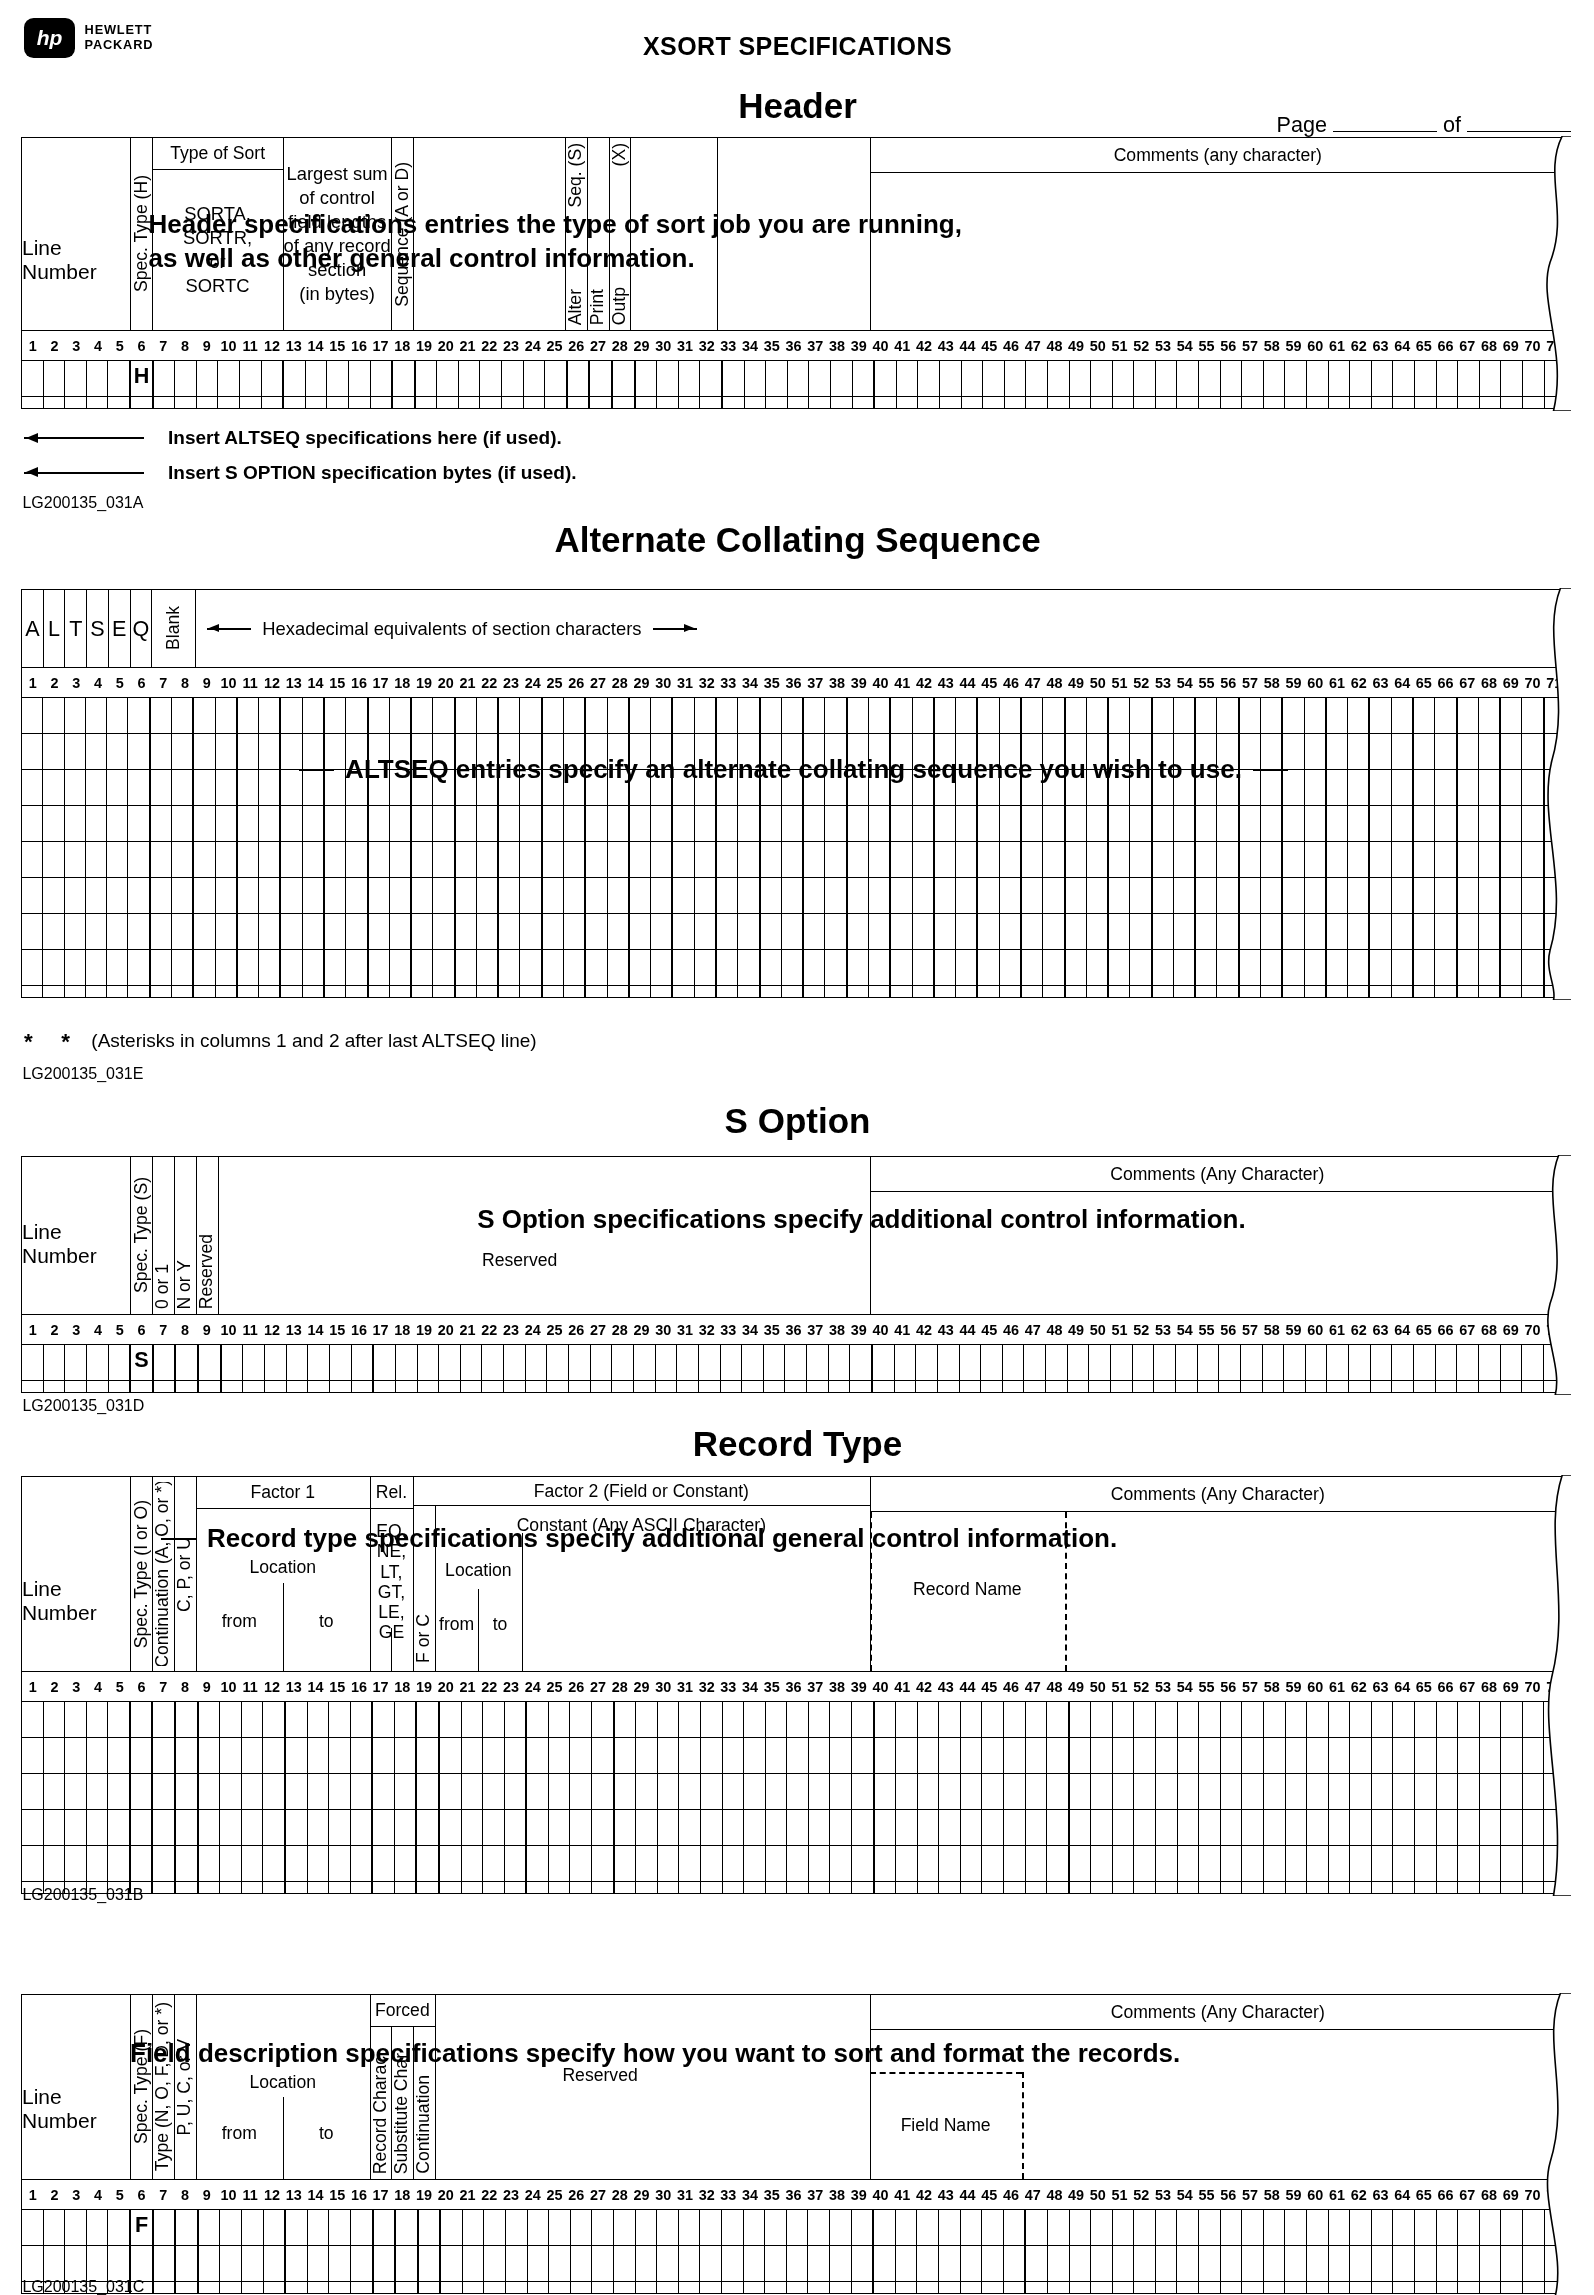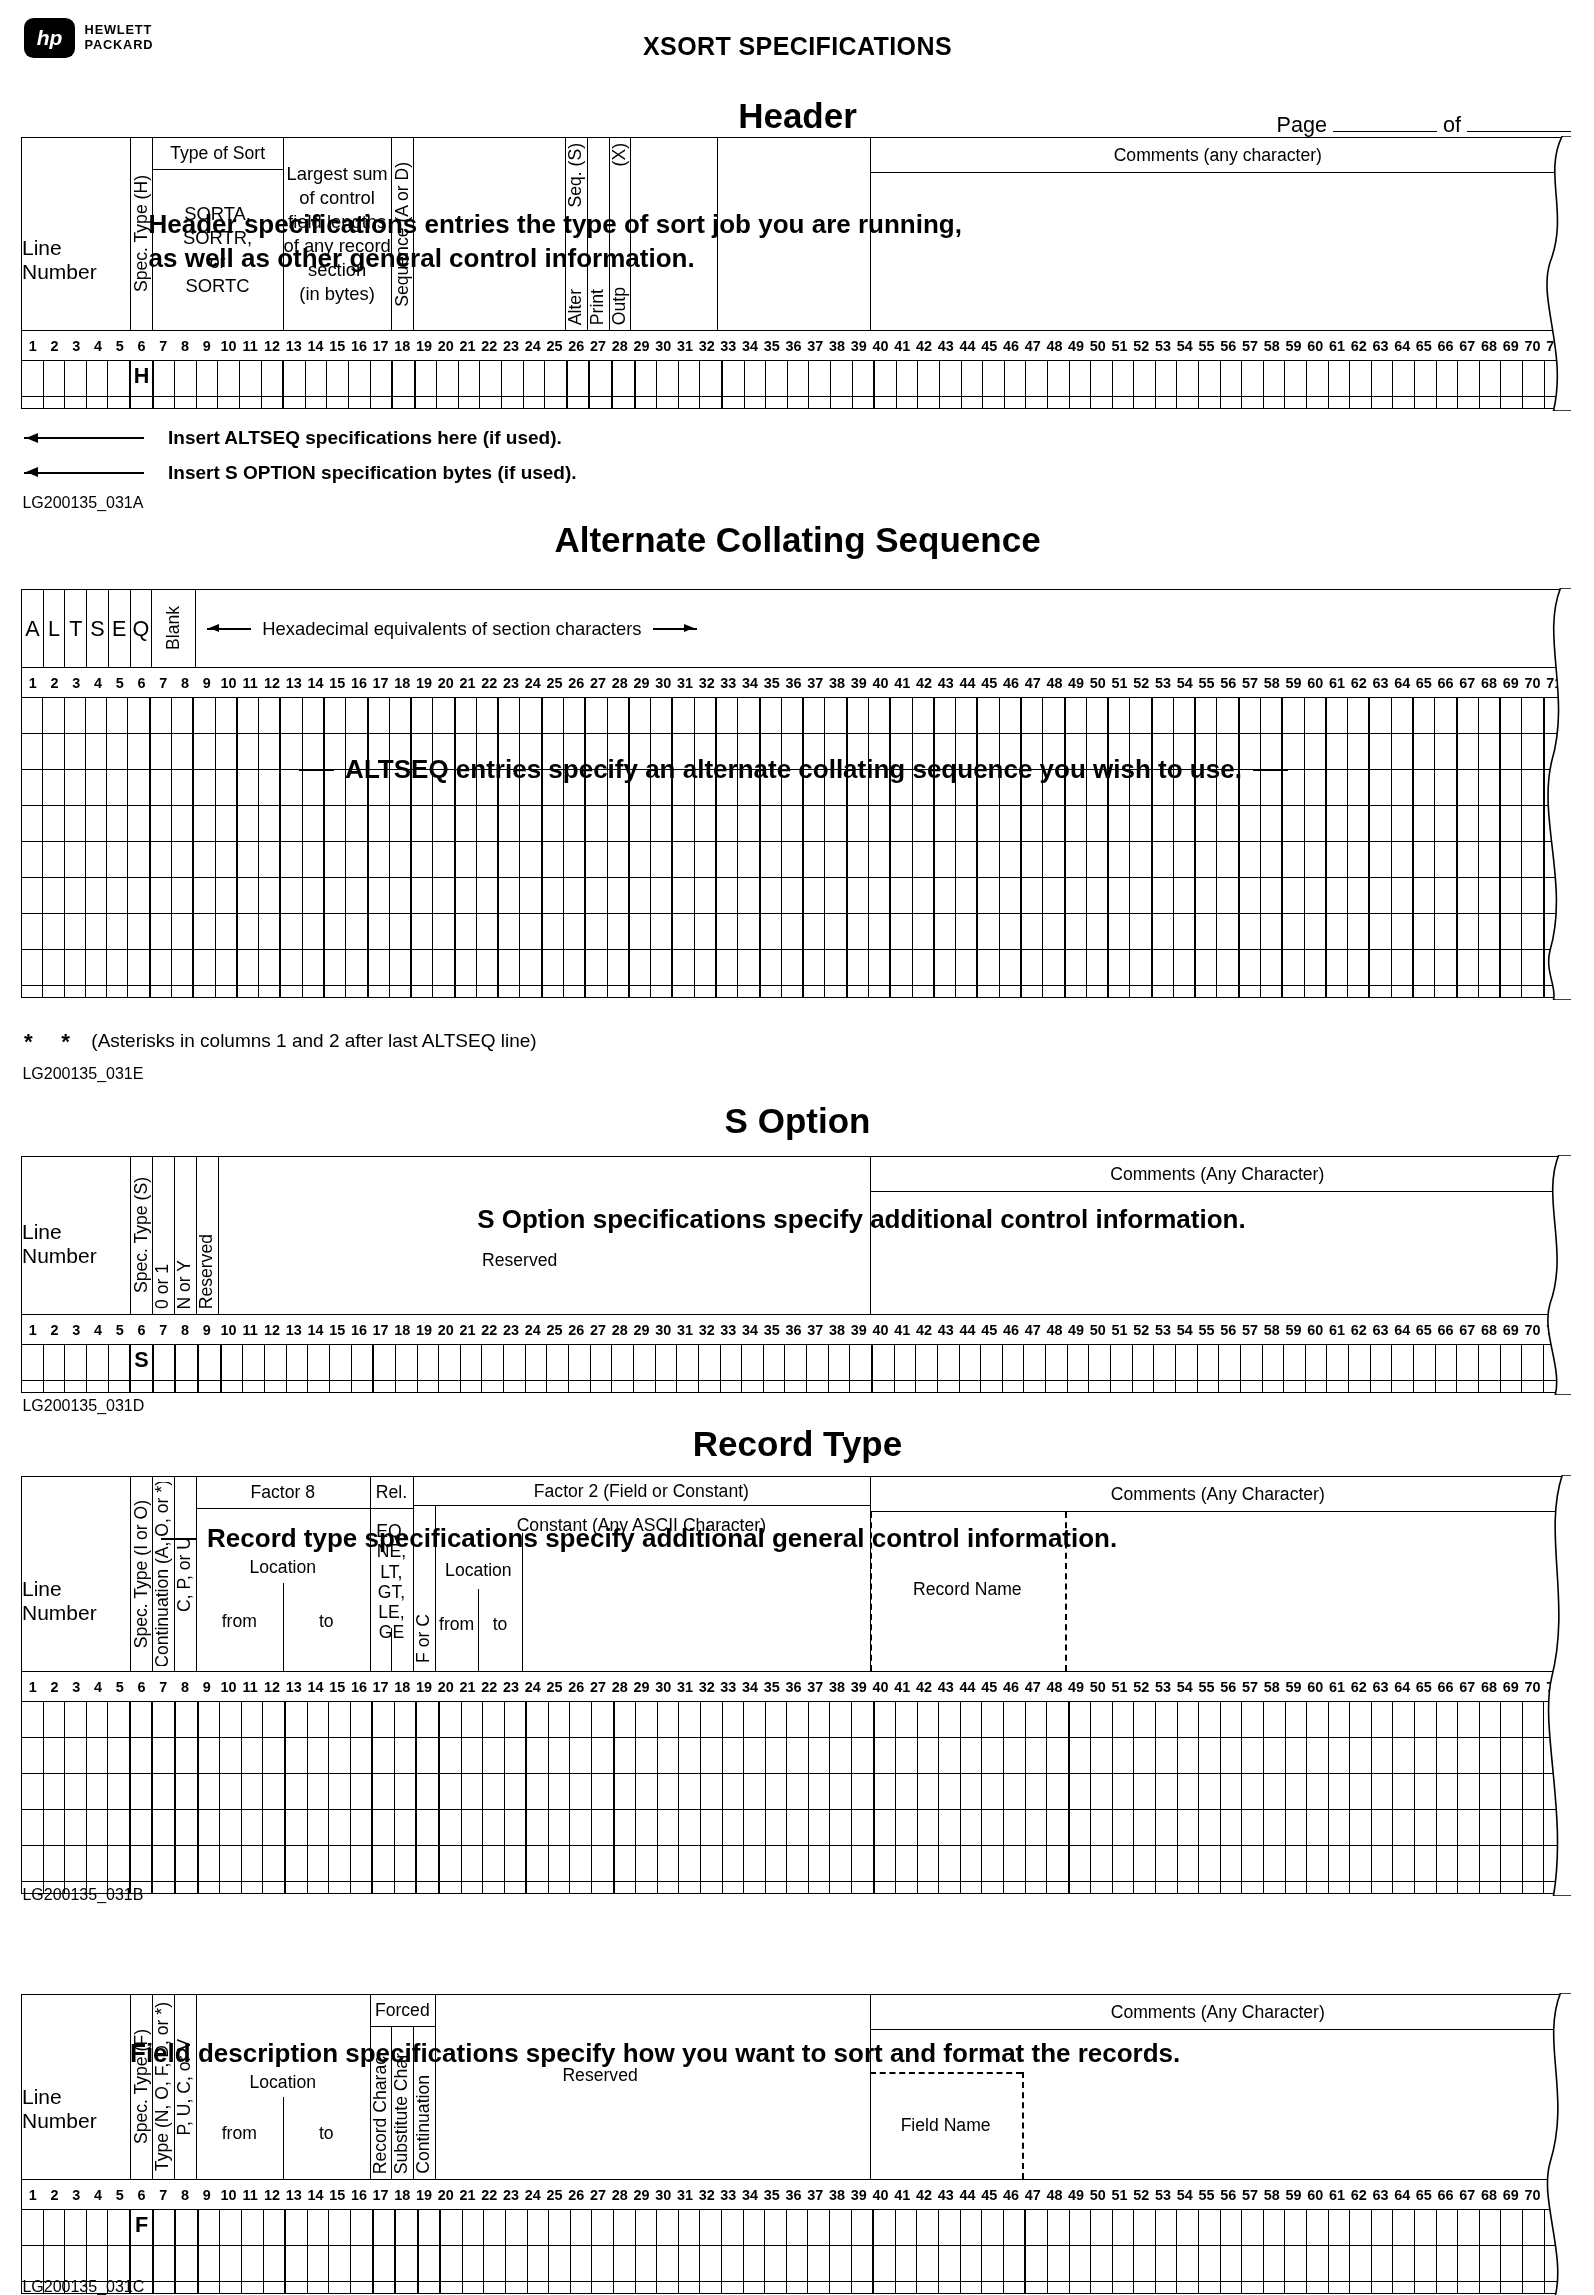--- a/index.html
+++ b/index.html
@@ -88,21 +88,21 @@
     <div class="hplogo">
         <span>hp</span>
       </div>
     <div class="brandtxt">
       <div>HEWLETT</div>
       <div>PACKARD</div>
     </div>
   </div>
   <div class="maintitle">XSORT SPECIFICATIONS</div>
 
-  <div class="sectitle" style="top:96px;">Header</div>
+  <div class="sectitle" style="top:86px;">Header</div>
   <div class="pageof" style="top:112px;">
     <span>Page</span>
     <span class="blankline"></span>
     <span>of</span>
     <span class="blankline"></span>
   </div>
 
   <div class="form" style="top:137px;">
     <div class="band" style="height:192px;">
       <div class="reg regc low" style="left:0;width:7.0423%;">
@@ -1451,21 +1451,21 @@
         <div class="vwrap vfull">
             <span class="vt">Continuation (A, O, or *)</span>
           </div>
       </div>
       <div class="reg" style="left:9.8592%;width:1.40845%;">
         <div class="vwrap vfull">
             <span class="vt">C, P, or U</span>
           </div>
       </div>
       <div class="reg" style="left:11.2676%;width:11.2676%;">
-        <div class="strip" style="left:0;right:0;top:0;height:32px;">Factor 8</div>
+        <div class="strip" style="left:0;right:0;top:0;height:32px;">Factor 1</div>
         <div class="lbl" style="left:0;right:0;top:80px;">Location</div>
         <div class="lbl" style="left:0;width:50%;top:134px;">from</div>
         <div class="lbl" style="left:50%;width:50%;top:134px;">to</div>
         <div class="solv" style="left:50%;top:106px;bottom:0;"></div>
       </div>
       <div class="reg" style="left:22.5352%;width:2.8169%;">
         <div class="strip" style="left:0;right:0;top:0;height:32px;">Rel.</div>
         <div class="fill" style="top:38px;bottom:22.4px;font-size:17.6px;line-height:1.15;">EQ,
 NE,
 LT,

